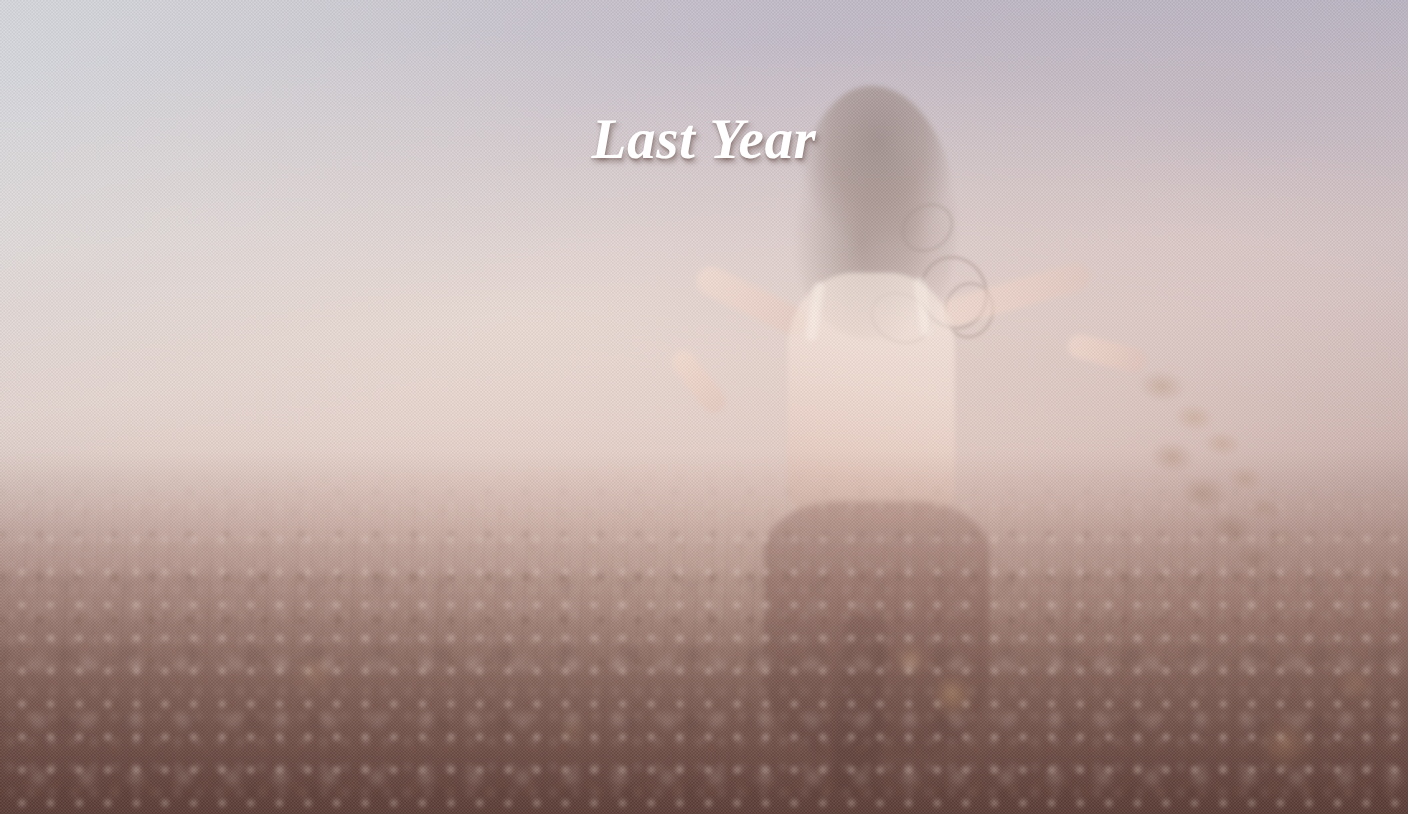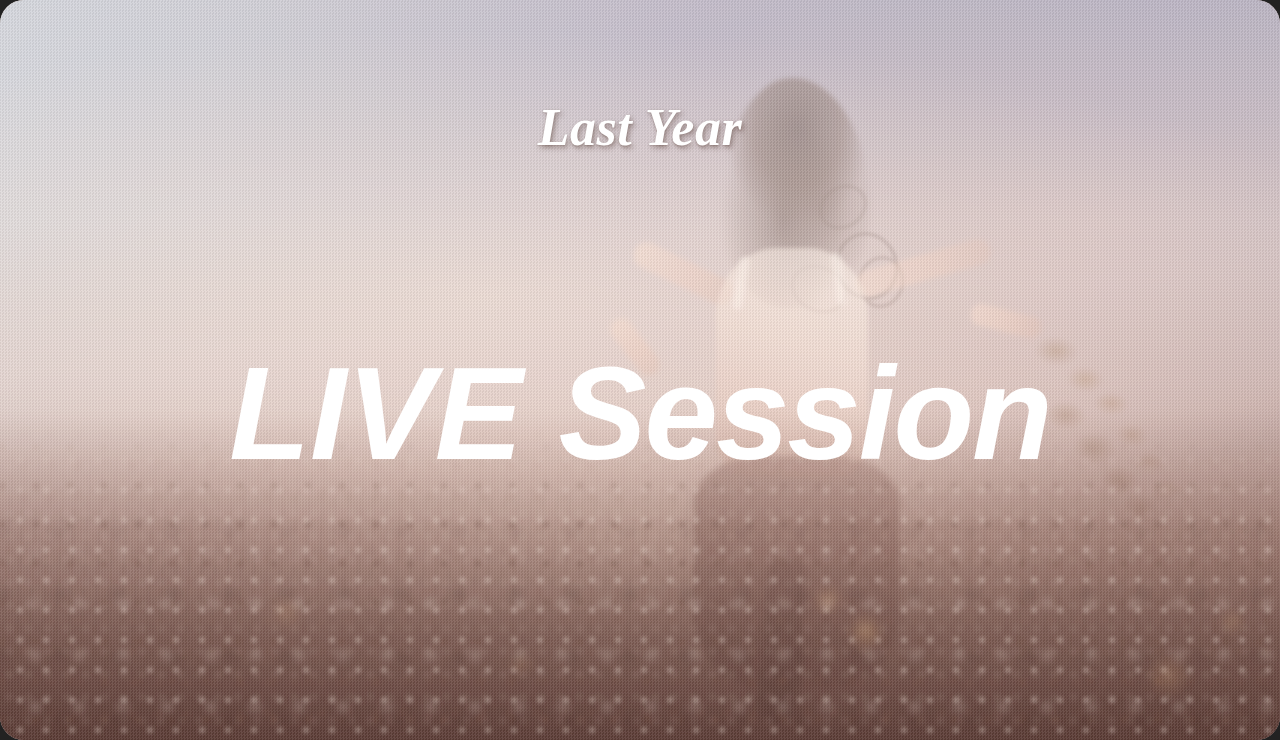--- a/index.html
+++ b/index.html
@@ -4,21 +4,20 @@
 <title>LIVE Session</title>
 <style>
   html,body{margin:0;padding:0;background:#222;}
   body{font-family:"Liberation Sans",sans-serif;}
 
   .stage{
     position:relative;
     width:1280px;height:740px;
     overflow:hidden;
     background:#cbb3a8;
-    border-radius:24px;
   }
 
   
   .layer{position:absolute;inset:0;}
 
   
   .sky{
     background:
       linear-gradient(175deg,
         rgba(150,156,172,0.00) 0%,
@@ -355,17 +354,14 @@
   <div class="flowers front"></div>
   <div class="bokeh"></div>
 
   <div class="layer wash"></div>
   <div class="layer checker"></div>
 
   <div class="logo">
     <span class="l1">Last Year</span>
   </div>
 
-  <div class="headline">
-    <span class="hl-live">LIVE</span><span> </span><span class="hl-session">Session</span>
-  </div>
 
 </div>
 
 </body></html>

